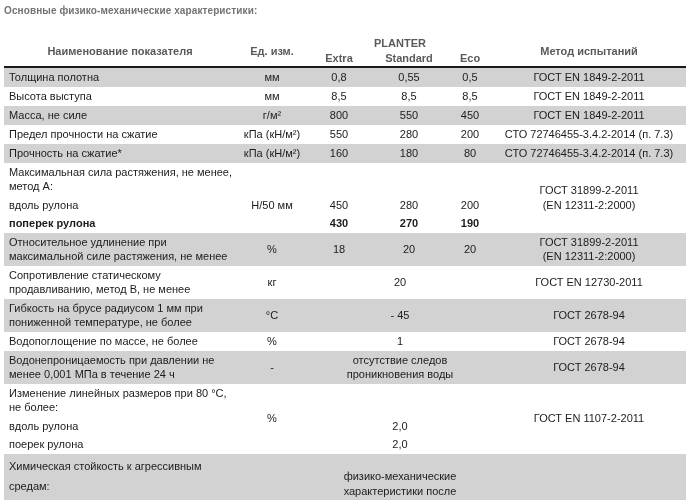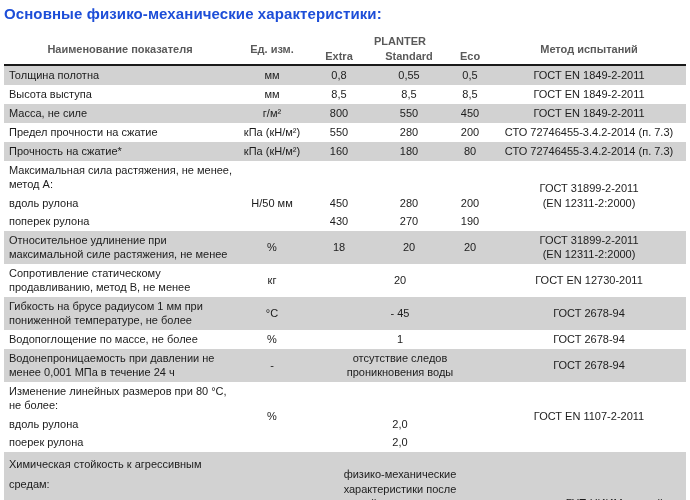--- a/index.html
+++ b/index.html
@@ -6,24 +6,24 @@
   body {
     width: 690px; height: 500px;
     background: #ffffff;
     font-family: "Liberation Sans", sans-serif;
     font-size: 11px;
     color: #1c1c1c;
     overflow: hidden;
   }
   .page { padding: 3px 4px 0 4px; }
   .title {
-    font-size: 15px;
+    font-size: 10px;
     font-weight: bold;
-    color: #1d4ed8;
-    margin: 2px 0 12px 0;
+    color: #737373;
+    margin: 2px 0 20px 0;
     letter-spacing: 0.1px;
   }
   table.spec {
     border-collapse: collapse;
     table-layout: fixed;
     width: 682px;
   }
   col.c-name   { width: 232px; }
   col.c-unit   { width: 72px; }
   col.c-extra  { width: 62px; }
@@ -139,21 +139,21 @@
         <td rowspan="3" class="pre">ГОСТ 31899-2-2011
 (EN 12311-2:2000)</td>
       </tr>
       <tr style="height:17px;">
         <td class="name">вдоль рулона</td>
         <td>Н/50 мм</td>
         <td>450</td>
         <td>280</td>
         <td>200</td>
       </tr>
-      <tr style="height:16px;">
+      <tr style="height:16px;font-weight:bold;">
         <td class="name">поперек рулона</td>
         <td></td>
         <td>430</td>
         <td>270</td>
         <td>190</td>
       </tr>
 
       <tr class="g h2">
         <td class="name">Относительное удлинение при максимальной силе растяжения, не менее</td>
         <td>%</td>

